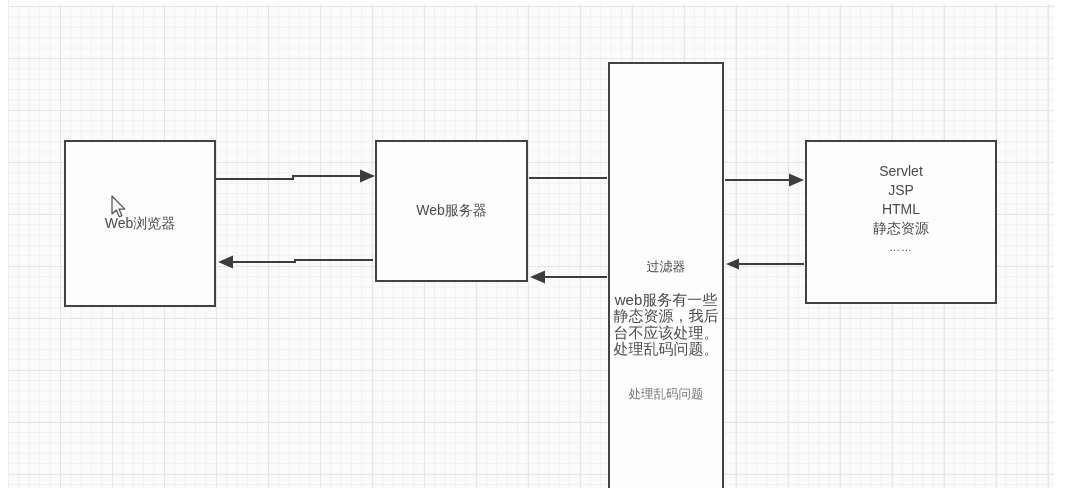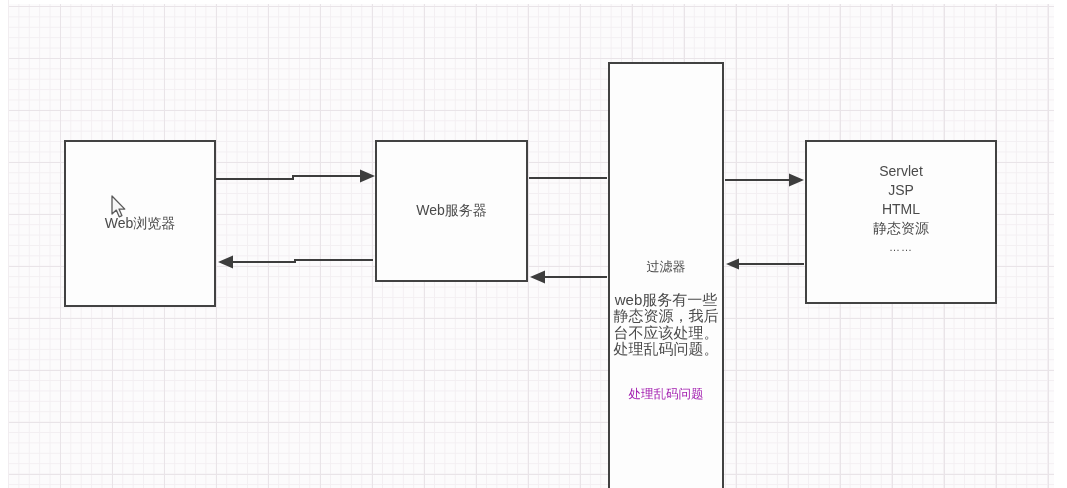--- a/index.html
+++ b/index.html
@@ -34,21 +34,21 @@
   .node-label { font-size: 14px; color: #4a4a4a; }
 
   .node-browser { left: 64px; top: 140px; width: 152px; height: 167px; }
   .node-server  { left: 375px; top: 140px; width: 153px; height: 142px; }
 
   .node-filter  { left: 608px; top: 62px; width: 116px; height: 428px;
                   flex-direction: column; justify-content: center; }
   .filter-title { margin-top: 108px; font-size: 13px; color: #4a4a4a; }
   .filter-body  { margin-top: 16px; font-size: 15px; line-height: 16.5px;
                   text-align: center; color: #4a4a4a; }
-  .filter-note  { margin-top: 28px; font-size: 12.5px; color: #a21caf; }
+  .filter-note  { margin-top: 28px; font-size: 12.5px; color: #737373; }
 
   .node-backend { left: 805px; top: 140px; width: 192px; height: 164px;
                   flex-direction: column; justify-content: flex-start; }
   .backend-lines { margin-top: 20px; font-size: 14px; line-height: 19px;
                    text-align: center; color: #4a4a4a; }
   .backend-dots { font-size: 11px; letter-spacing: 1px; color: #4a4a4a; }
 
   svg.overlay { position: absolute; left: 0; top: 0; z-index: 3; pointer-events: none; }
   svg.overlay g { pointer-events: all; }
 </style>

